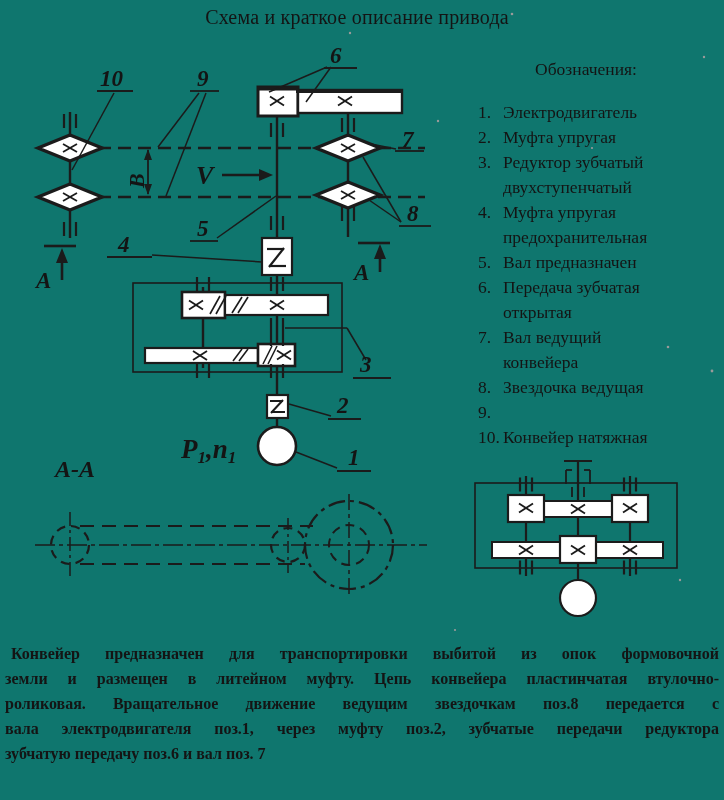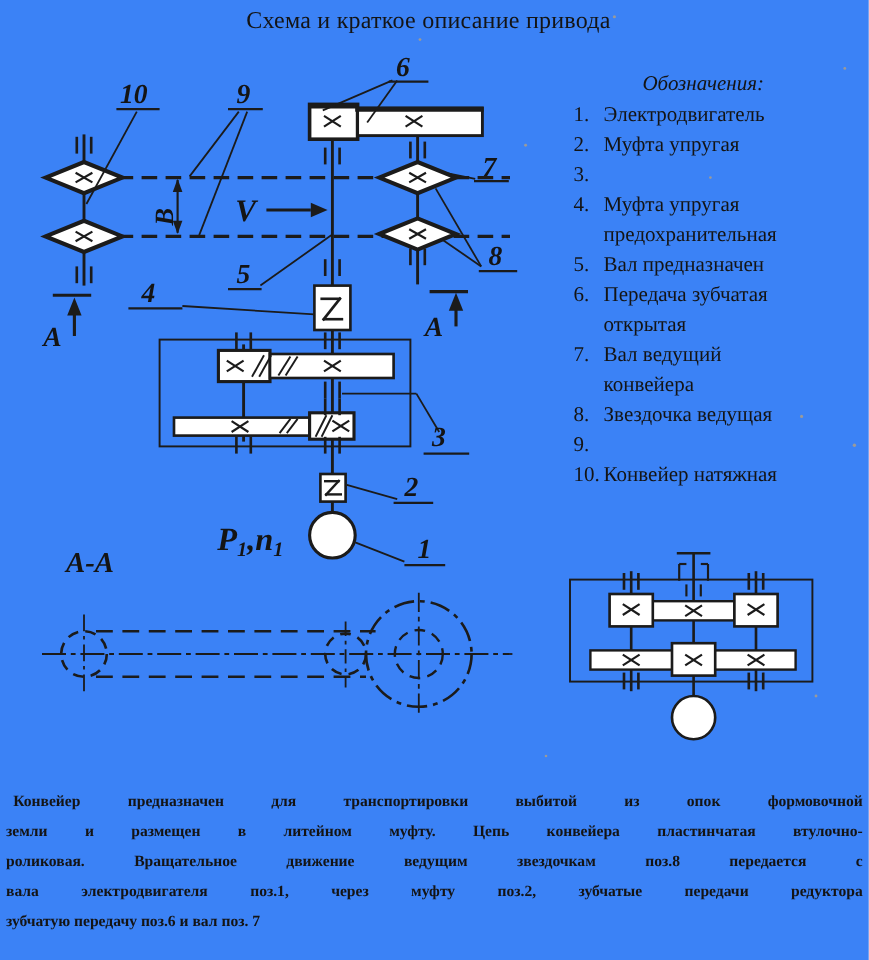--- a/index.html
+++ b/index.html
@@ -1,27 +1,27 @@
 <!DOCTYPE html>
 <html><head>
 <meta charset="utf-8">
 <style>
   html,body{margin:0;padding:0;background:#e8e8e8;}
-  .page{position:relative;width:724px;height:800px;background:#3b82f6;overflow:hidden;
+  .page{position:relative;width:724px;height:800px;background:#0f766e;overflow:hidden;
         font-family:"Liberation Serif","DejaVu Serif",serif;color:#141414;}
   .title{position:absolute;top:6px;left:0;width:724px;text-align:center;
          font-size:20px;letter-spacing:.2px;padding-right:10px;box-sizing:border-box;}
   .diagram-svg{position:absolute;left:0;top:0;}
   .legend{position:absolute;left:478px;top:57px;width:244px;font-size:17.5px;line-height:25px;}
-  .legend-heading{text-align:center;padding-right:28px;margin-bottom:1px;font-style:italic;}
+  .legend-heading{text-align:center;padding-right:28px;margin-bottom:18px;}
   .legend-item{display:flex;}
   .legend-num{min-width:25px;flex:none;}
   .legend-text{white-space:pre-line;}
   .description{position:absolute;left:5px;top:641px;width:714px;
-               font-size:13px;line-height:25px;font-weight:bold;margin-top:14px;}
+               font-size:16px;line-height:25px;font-weight:bold;}
   .desc-line{text-align:justify;text-align-last:justify;}
   .desc-line.first{padding-left:6px;}
   .desc-line.last{text-align:left;text-align-last:left;}
   svg text{font-family:"Liberation Serif","DejaVu Serif",serif;fill:#141414;}
   .lbl{font-style:italic;font-weight:bold;}
 </style>
 </head>
 <body>
 
 <div class="page">
@@ -266,20 +266,22 @@
         <div class="legend-item">
           <span class="legend-num">1.</span>
           <span class="legend-text">Электродвигатель</span>
         </div>
         <div class="legend-item">
           <span class="legend-num">2.</span>
           <span class="legend-text">Муфта упругая</span>
         </div>
         <div class="legend-item">
           <span class="legend-num">3.</span>
+          <span class="legend-text">Редуктор зубчатый
+двухступенчатый</span>
         </div>
         <div class="legend-item">
           <span class="legend-num">4.</span>
           <span class="legend-text">Муфта упругая
 предохранительная</span>
         </div>
         <div class="legend-item">
           <span class="legend-num">5.</span>
           <span class="legend-text">Вал предназначен</span>
         </div>

